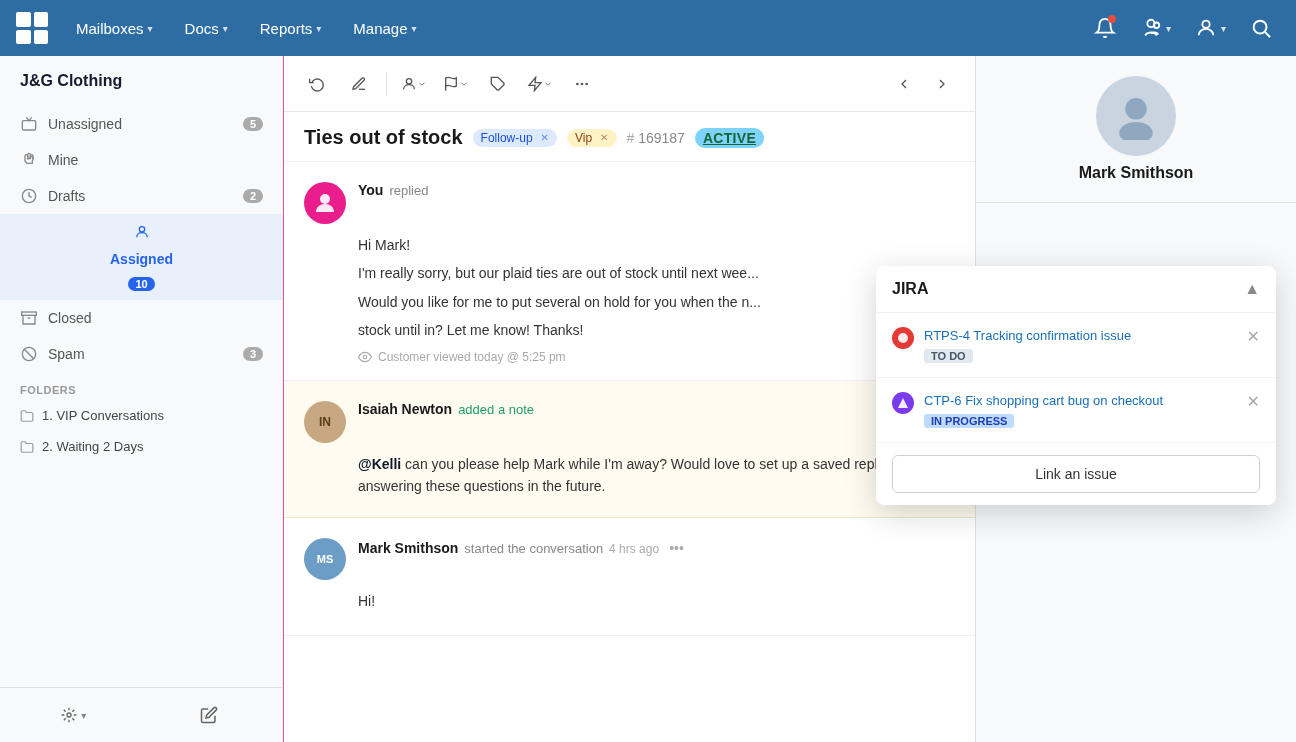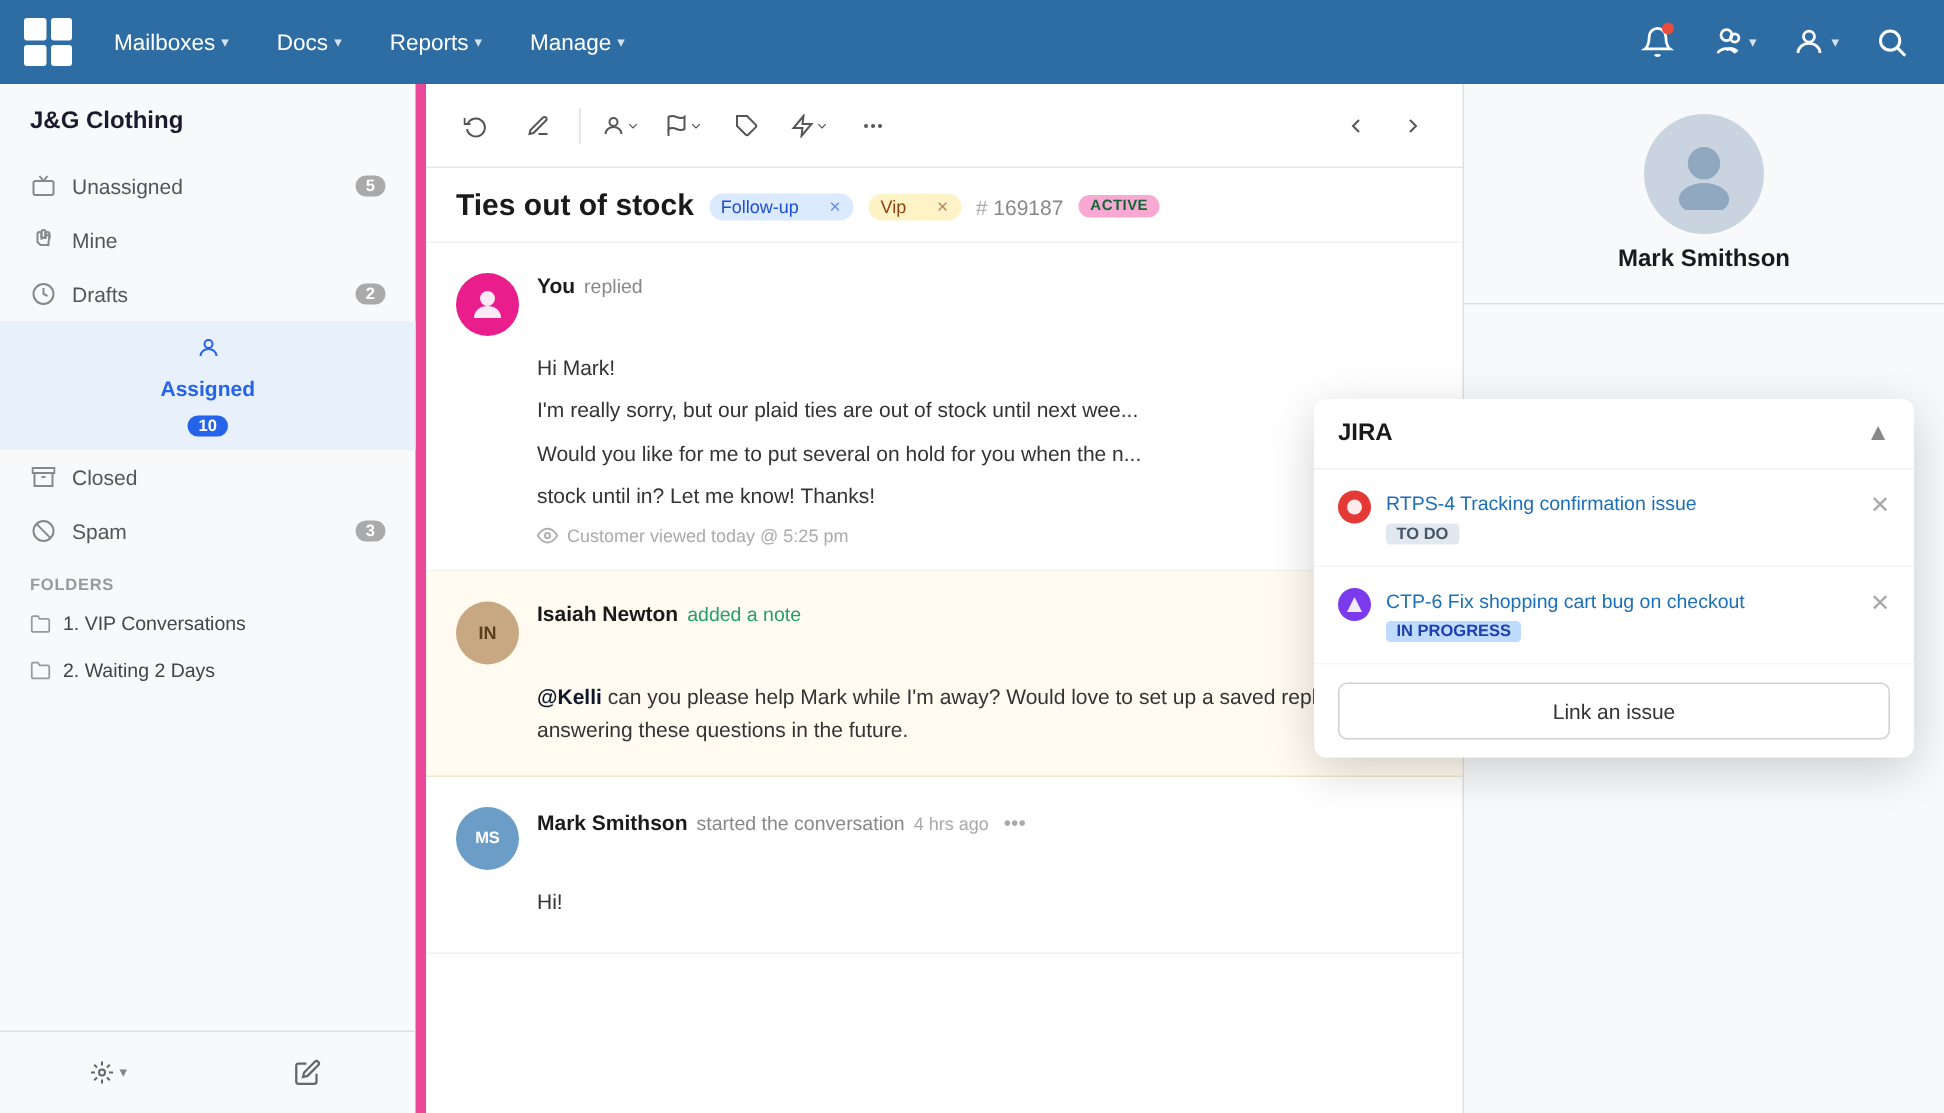--- a/index.html
+++ b/index.html
@@ -13,21 +13,21 @@
     .nav-item { color: white; font-size: 15px; padding: 8px 12px; cursor: pointer; display: flex; align-items: center; gap: 4px; border-radius: 4px; }
     .nav-chevron { font-size: 10px; opacity: 0.8; }
     .nav-spacer { flex: 1; }
     .nav-icon-btn { color: white; padding: 8px; cursor: pointer; display: flex; align-items: center; gap: 4px; border-radius: 4px; position: relative; }
     .notif-dot { position: absolute; top: 6px; right: 8px; width: 8px; height: 8px; background: #e74c3c; border-radius: 50%; }
 
     
     .main-layout { display: flex; height: calc(742px - 56px); }
 
     
-    .sidebar { width: 284px; background: #f8f9fa; border-right: 7px solid #ec4899; display: flex; flex-direction: column; flex-shrink: 0; }
+    .sidebar { width: 284px; background: #f8f9fa; border-right: 1px solid #ec4899; display: flex; flex-direction: column; flex-shrink: 0; }
     .sidebar-header { padding: 16px 20px 12px; font-size: 16px; font-weight: 700; color: #1a1a2e; }
     .sidebar-nav { flex: 1; padding: 4px 0; }
     .sidebar-item { display: flex; align-items: center; padding: 9px 20px; cursor: pointer; color: #555; font-size: 14px; gap: 10px; justify-content: center; }
     .sidebar-item.active { background: #e8f0fb; color: #2563eb; font-weight: 600; flex-direction: column; }
     .sidebar-item .item-icon { width: 18px; height: 18px; flex-shrink: 0; display: flex; align-items: center; justify-content: center; color: #888; }
     .sidebar-item.active .item-icon { color: #2563eb; }
     .sidebar-item .item-label { flex: 1; }
     .sidebar-item .item-count { background: #2563eb; color: white; border-radius: 10px; font-size: 11px; padding: 1px 7px; font-weight: 600; }
     .sidebar-item .item-count.grey { background: #aaa; }
     .sidebar-divider { padding: 12px 20px 4px; font-size: 11px; font-weight: 700; color: #999; text-transform: uppercase; letter-spacing: 0.5px; }
@@ -39,24 +39,24 @@
     .conversation-panel { flex: 1; background: white; display: flex; flex-direction: column; border-right: 1px solid #e0e0e0; }
     .conv-toolbar { border-bottom: 1px solid #e8e8e8; padding: 0 16px; height: 56px; display: flex; align-items: center; gap: 8px; }
     .toolbar-btn { width: 34px; height: 34px; display: flex; align-items: center; justify-content: center; border-radius: 4px; cursor: pointer; color: #555; border: none; background: none; }
     .toolbar-sep { width: 1px; height: 24px; background: #e0e0e0; margin: 0 2px; }
     .toolbar-spacer { flex: 1; }
     .nav-arrows { display: flex; gap: 4px; }
 
     .conv-header { padding: 14px 20px 12px; border-bottom: 1px solid #f0f0f0; }
     .conv-title-row { display: flex; align-items: center; gap: 10px; flex-wrap: wrap; }
     .conv-title { font-size: 20px; font-weight: 600; color: #1a1a1a; }
-    .badge { display: inline-flex; align-items: center; gap: 20px; padding: 2px 8px; border-radius: 12px; font-size: 12px; font-weight: 500; }
+    .badge { display: inline-flex; align-items: center; gap: 8px; padding: 2px 8px; border-radius: 12px; font-size: 12px; font-weight: 500; }
     .badge-blue { background: #dbeafe; color: #1d4ed8; }
     .badge-yellow { background: #fef3c7; color: #92400e; }
-    .badge-green { background: #f9a8d4; color: #166534; font-weight: 700; font-size: 10px; letter-spacing: 0.3px; }
+    .badge-green { background: #7dd3fc; color: #166534; font-weight: 700; font-size: 14px; letter-spacing: 0.3px; text-decoration: underline; }
     .badge-close { font-size: 10px; cursor: pointer; opacity: 0.6; }
     .conv-id { color: #888; font-size: 14px; }
     .conv-id .hash { color: #aaa; }
 
     .conv-messages { flex: 1; overflow-y: auto; padding: 0; }
     .message-block { padding: 20px 20px 16px; border-bottom: 1px solid #f0f0f0; }
     .message-header { display: flex; align-items: flex-start; gap: 12px; margin-bottom: 10px; }
     .avatar { width: 42px; height: 42px; border-radius: 50%; flex-shrink: 0; overflow: hidden; display: flex; align-items: center; justify-content: center; font-weight: 700; font-size: 14px; color: white; }
     .avatar.pink { background: #e91e8c; }
     .avatar.brown { background: #8b6f47; }

